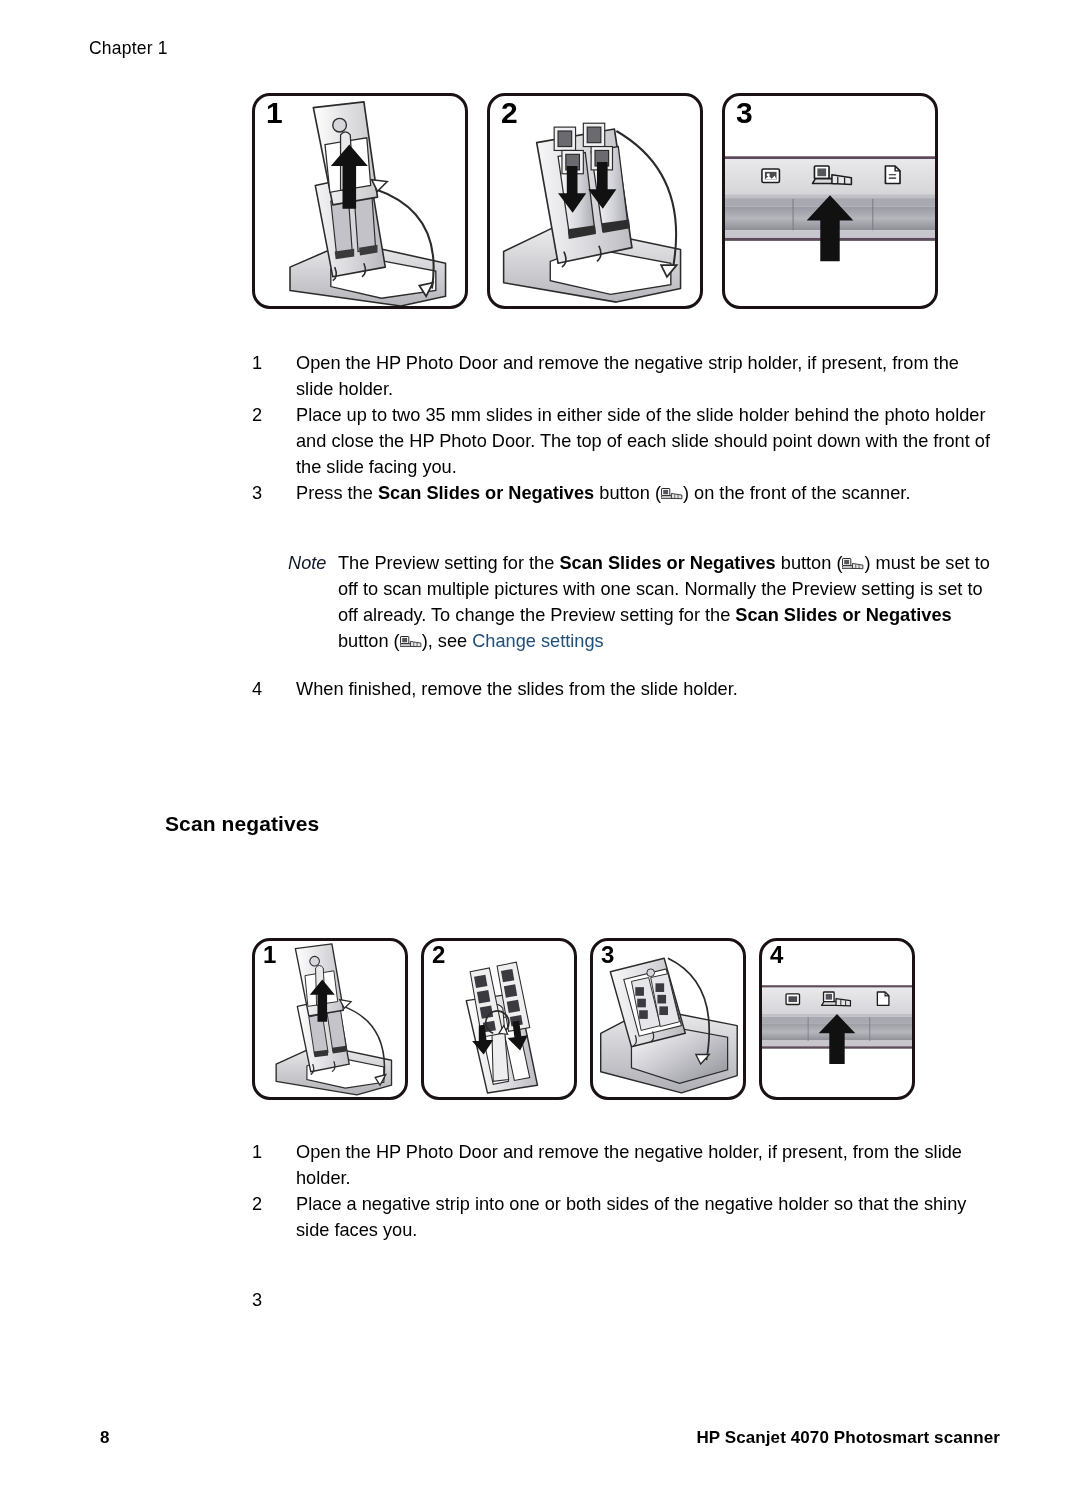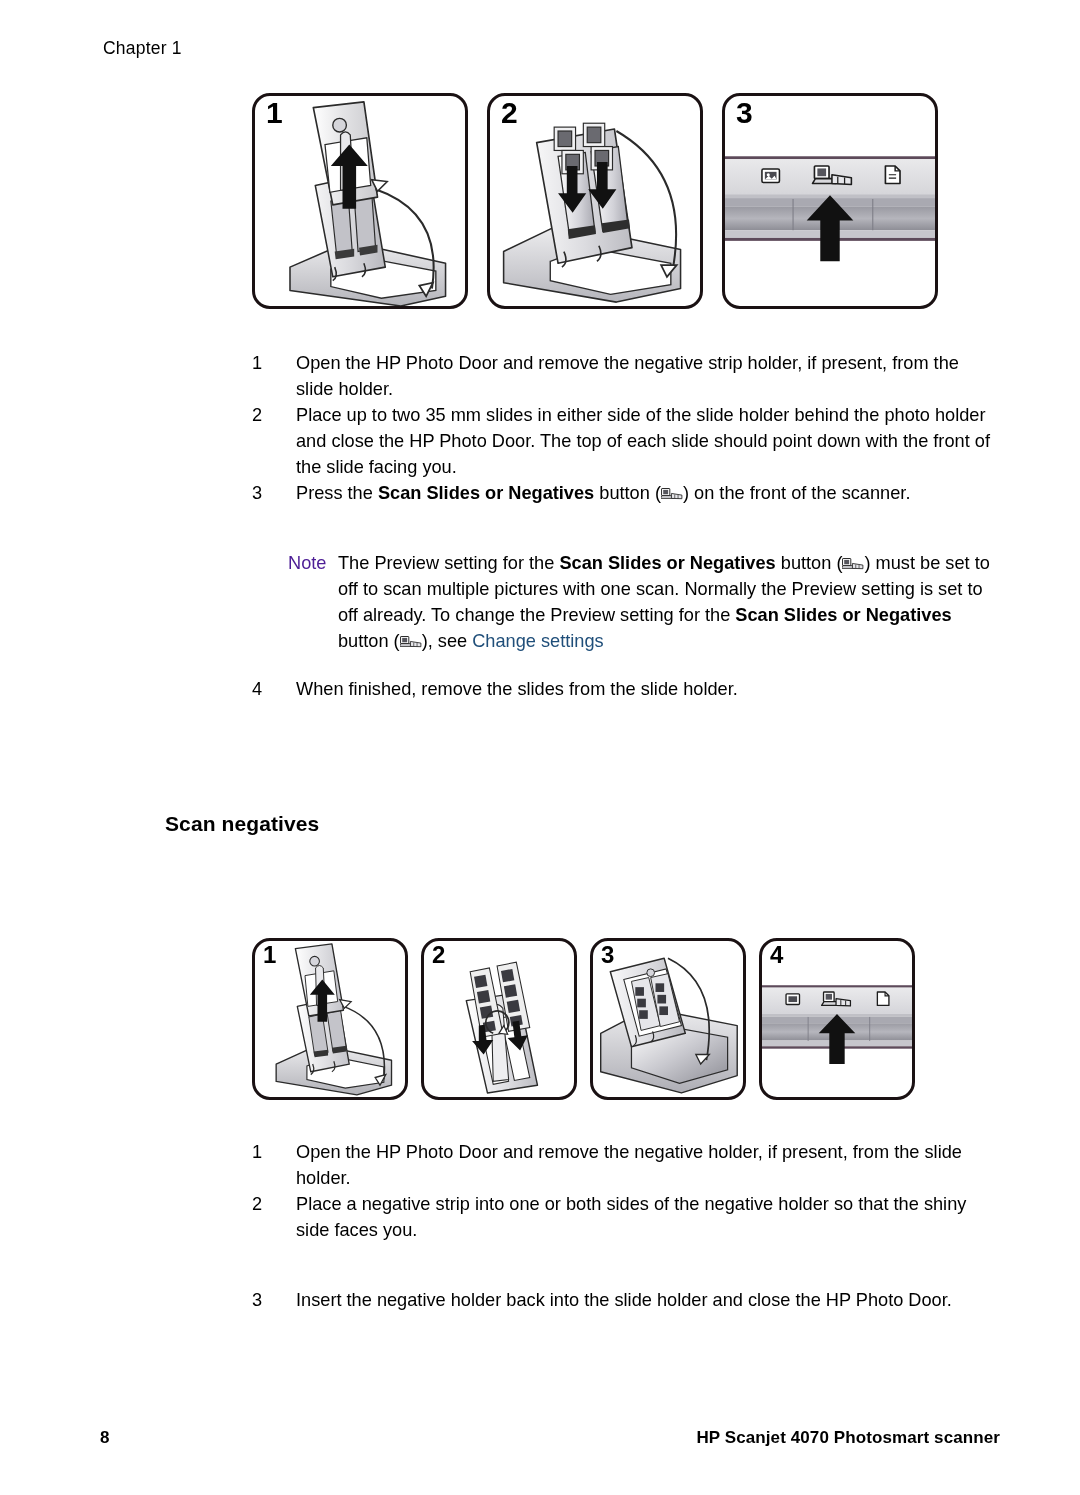--- a/index.html
+++ b/index.html
@@ -17,21 +17,21 @@
   }
 
   .page {
     position: absolute;
     inset: 0;
   }
 
   
   .chapter-head {
     position: absolute;
-    left: 103px;
+    left: 89px;
     top: 38px;
     font-size: 17.5px;
     letter-spacing: 0.2px;
     color: #000;
   }
 
   
   .fig-row {
     position: absolute;
     display: flex;
@@ -108,22 +108,23 @@
   
   .note-block {
     position: relative;
     padding-left: 46px;
     margin-left: 42px;
   }
   .note-label {
     position: absolute;
     left: -4px;
     top: 0;
-    color: #4c1d95;
+    color: #0f172a;
     font-weight: normal;
+    font-style: italic;
   }
 
   
   .caution-block {
     position: relative;
     padding-left: 85px;
     margin-left: 42px;
     min-height: 52px;
   }
   .caution-icon {
@@ -578,21 +579,20 @@
     </ol>
 
     <div class="gap-md"></div>
 
 
     <div class="gap-md"></div>
 
     <ol class="steps">
       <li>
         <span class="num">3</span>
-        <span>Insert the negative holder back into the slide holder and close the HP Photo Door.</span>
       </li>
     </ol>
   </div>
 
   <div class="footer-page">8</div>
   <div class="footer-title">HP Scanjet 4070 Photosmart scanner</div>
 
 </div>
 
 </body></html>

